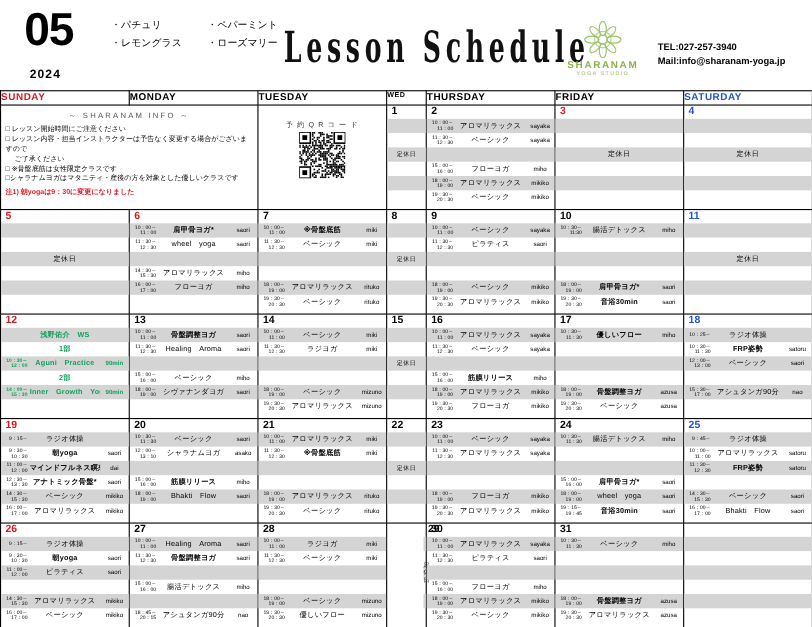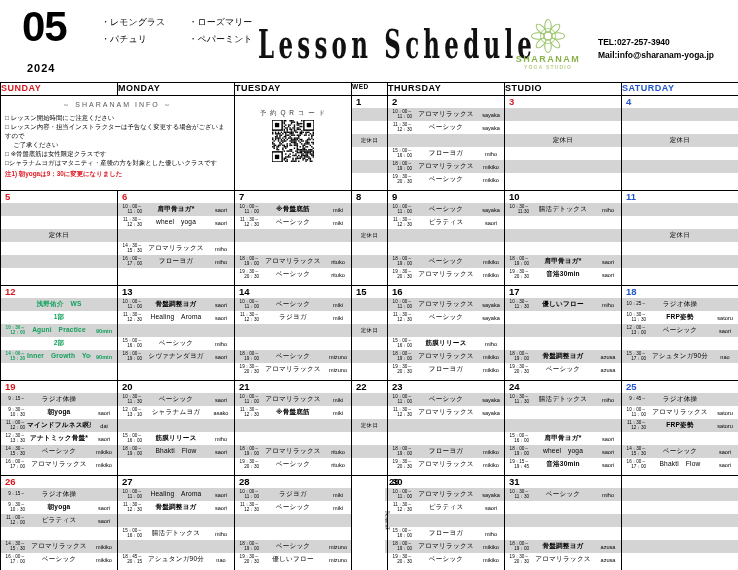--- a/index.html
+++ b/index.html
@@ -87,26 +87,26 @@
 <body>
 
 <div id="page">
 
   <div class="header">
     <div class="month-num">05</div>
     <div class="year-num">2024</div>
 
     <div class="aroma">
       <div class="aroma-row">
+        <span>・パチュリ</span>
+        <span>・ペパーミント</span>
+      </div>
+      <div class="aroma-row">
         <span>・レモングラス</span>
         <span>・ローズマリー</span>
-      </div>
-      <div class="aroma-row">
-        <span>・パチュリ</span>
-        <span>・ペパーミント</span>
       </div>
     </div>
 
     <div class="lesson-title">Lesson Schedule</div>
 
     <div class="logo-wrap">
       <svg class="logo-mark" viewBox="0 0 40 40">
         <g fill="none" stroke="#9cc46a" stroke-width="1.1">
           <circle cx="20" cy="20" r="4.2"></circle>
           <circle cx="20" cy="20" r="7.5" stroke="#b6d68f"></circle>
@@ -140,21 +140,21 @@
         <col class="c-day">
         <col class="c-day">
     </colgroup>
     <thead>
       <tr id="dow-row">
           <th class="dow sun-h">SUNDAY</th>
           <th class="dow">MONDAY</th>
           <th class="dow">TUESDAY</th>
           <th class="dow wed-h">WED</th>
           <th class="dow">THURSDAY</th>
-          <th class="dow">STUDIO</th>
+          <th class="dow">FRIDAY</th>
           <th class="dow sat-h">SATURDAY</th>
         </tr>
     </thead>
     <tbody id="cal-body">
         <tr>
           <td colspan="2" class="infocell">
             <div class="info-title">～ SHARANAM INFO ～</div>
             <div class="info-list">
               <div class="info-line">□ レッスン開始時間にご注意ください</div>
               <div class="info-line">□ レッスン内容・担当インストラクターは予告なく変更する場合がございますので</div>

